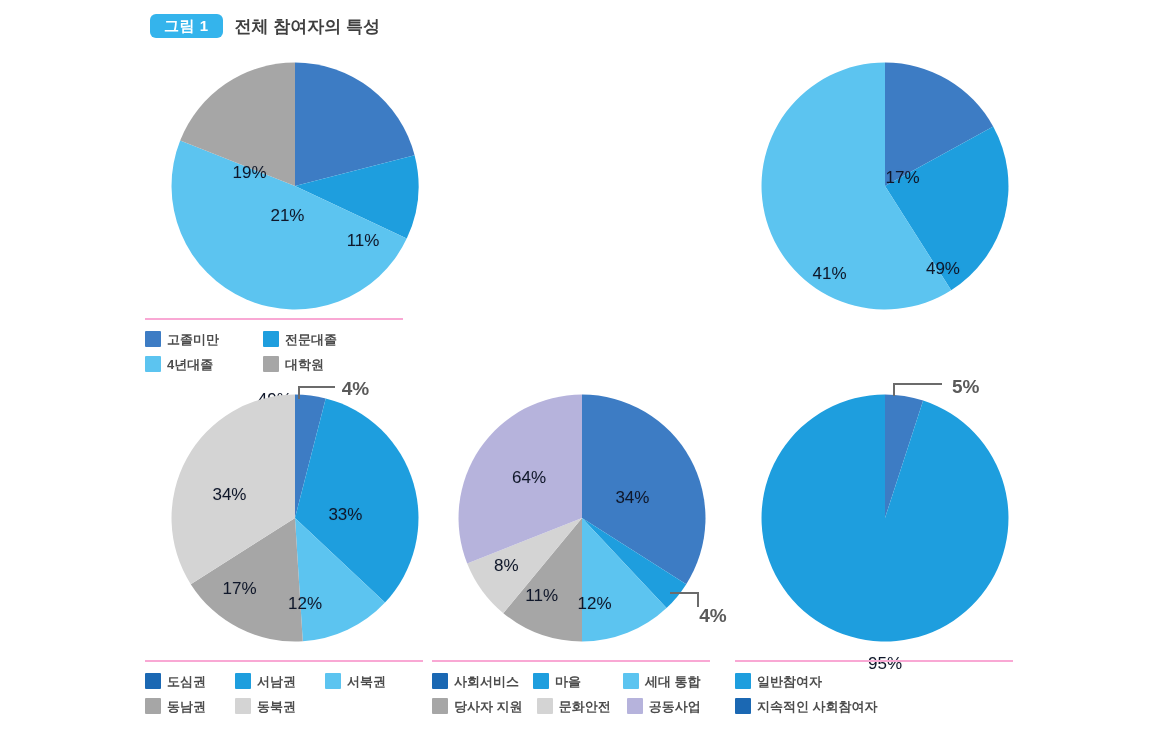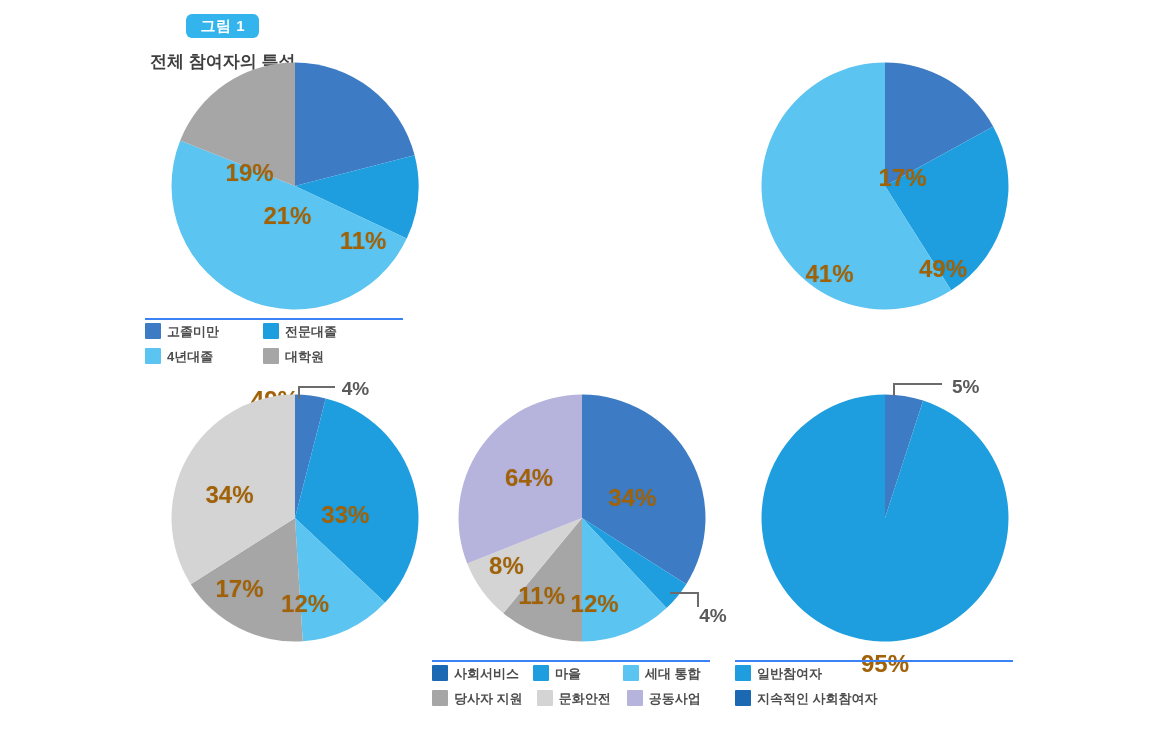--- a/index.html
+++ b/index.html
@@ -24,21 +24,20 @@
   }
 
   
   .title-row {
     position: absolute;
     left: 150px;
     top: 14px;
     display: flex;
     align-items: center;
     gap: 12px;
-    flex-direction: column;
   }
   .fig-badge {
     background: #34b4ec;
     color: #ffffff;
     font-size: 15px;
     font-weight: bold;
     padding: 4px 14px 5px 14px;
     border-radius: 6px;
     letter-spacing: 0.5px;
     line-height: 1;
@@ -65,23 +64,23 @@
     position: relative;
     width: 252px;
     height: 252px;
     margin: 0 auto;
   }
 
   .pie-svg { display: block; width: 100%; height: 100%; }
 
   .pie-label {
     position: absolute;
-    color: #a16207;
-    font-size: 24px;
-    font-weight: bold;
+    color: #0f172a;
+    font-size: 17px;
+    font-weight: normal;
     transform: translate(-50%, -50%);
     white-space: nowrap;
     text-shadow: 0 0 2px rgba(0,0,0,0.08);
   }
 
   
   .callout-label {
     position: absolute;
     color: #5a5a5a;
     font-size: 19px;
@@ -92,22 +91,22 @@
   .callout-line {
     position: absolute;
     pointer-events: none;
     overflow: visible;
   }
 
   
   .legend {
     position: absolute;
     width: 258px;
-    border-top: 2px solid #3b82f6;
-    padding-top: 3px;
+    border-top: 2px solid #f9a8d4;
+    padding-top: 11px;
   }
   .legend.wide { width: 278px; }
   .legend-r1 { top: 318px; }
   .legend-r2 { top: 660px; }
 
   .legend-items {
     display: flex;
     flex-wrap: wrap;
     column-gap: 14px;
     row-gap: 9px;
@@ -210,20 +209,44 @@
       <svg class="callout-line" style="left:50%;top:-6%;width:70px;height:26px" viewBox="0 0 70 26">
         <polyline points="4,22 4,10 40,10" fill="none" stroke="#6b6b6b" stroke-width="2"></polyline>
       </svg>
       <span class="callout-label" style="left:74%;top:-1%">4%</span>
       <span class="pie-label" style="left:70%;top:49%">33%</span>
       <span class="pie-label" style="left:54%;top:84%">12%</span>
       <span class="pie-label" style="left:28%;top:78%">17%</span>
       <span class="pie-label" style="left:24%;top:41%">34%</span>
     </div>
   </div>
+  <div class="legend legend-r2 panel-c1 wide">
+    <div class="legend-items">
+      <div class="legend-item li-w3">
+        <span class="legend-swatch" style="background:#1b68b3"></span>
+        <span class="legend-text">도심권</span>
+      </div>
+      <div class="legend-item li-w3">
+        <span class="legend-swatch" style="background:#1e9ede"></span>
+        <span class="legend-text">서남권</span>
+      </div>
+      <div class="legend-item li-w3">
+        <span class="legend-swatch" style="background:#5cc4f0"></span>
+        <span class="legend-text">서북권</span>
+      </div>
+      <div class="legend-item li-w3">
+        <span class="legend-swatch" style="background:#a6a6a6"></span>
+        <span class="legend-text">동남권</span>
+      </div>
+      <div class="legend-item li-w3">
+        <span class="legend-swatch" style="background:#d4d4d4"></span>
+        <span class="legend-text">동북권</span>
+      </div>
+    </div>
+  </div>
 
   <div class="panel panel-r2 panel-c2">
     <div class="pie-wrap">
       <svg class="pie-svg" viewBox="0 0 200 200">
         <g>
             <path d="M 100 100 L 100 2 A 98 98 0 0 1 182.74413669919747 152.5110259079417 Z" fill="#3d7cc4"></path>
             <path d="M 100 100 L 182.74413669919747 152.5110259079417 A 98 98 0 0 1 167.0856163810115 171.43892548729832 Z" fill="#1e9ede"></path>
             <path d="M 100 100 L 167.0856163810115 171.43892548729832 A 98 98 0 0 1 100 198 Z" fill="#5cc4f0"></path>
             <path d="M 100 100 L 100 198 A 98 98 0 0 1 37.53244900462844 175.51029779202736 Z" fill="#a6a6a6"></path>
             <path d="M 100 100 L 37.53244900462844 175.51029779202736 A 98 98 0 0 1 8.881904382951362 136.07620616309842 Z" fill="#d4d4d4"></path>

